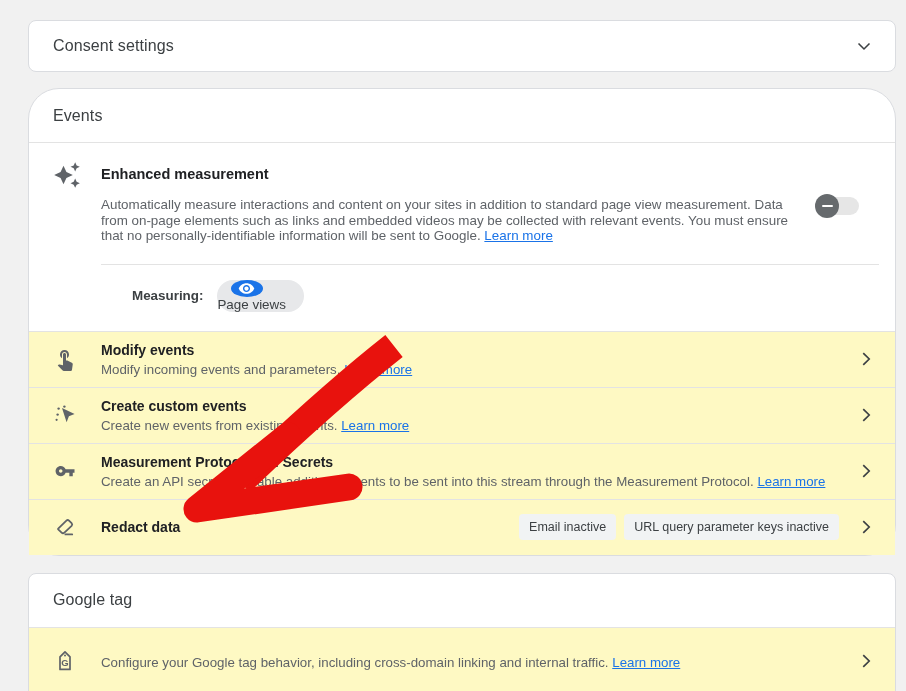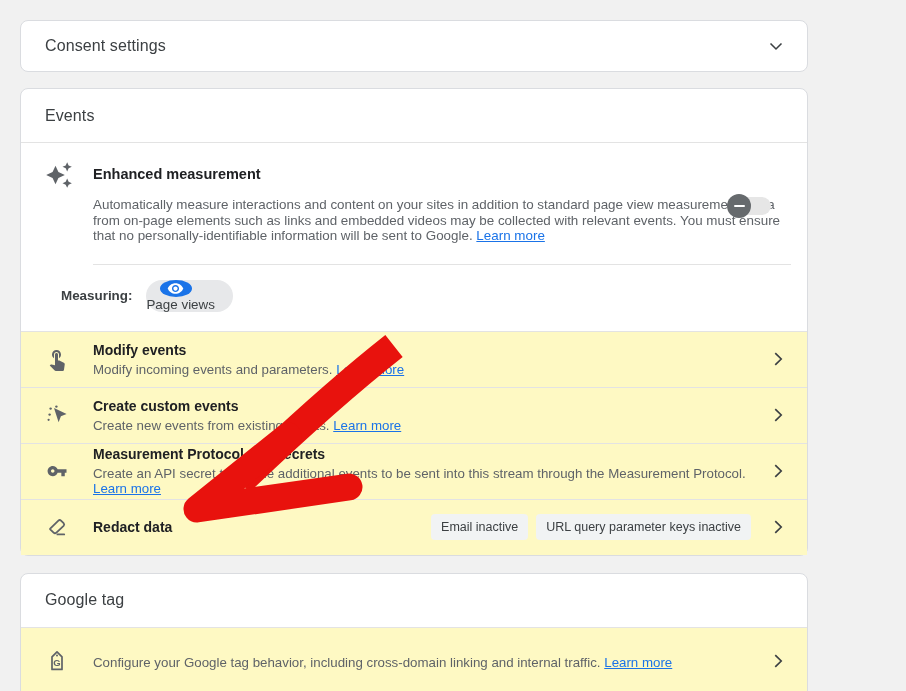--- a/index.html
+++ b/index.html
@@ -5,50 +5,50 @@
   * { box-sizing: border-box; }
   html,body { margin:0; padding:0; }
   body {
     width:906px; height:691px; overflow:hidden; position:relative;
     background:#f1f1f1;
     font-family:"Liberation Sans", sans-serif;
     color:#202124;
   }
   .card {
     background:#fff; border:1px solid #dadce0; border-radius:8px;
-    margin-left:20px; width:788px;
+    margin-left:28px; width:868px;
   }
   .section-title { font-size:16px; color:#3c4043; letter-spacing:.1px; }
 
   
   #consent-card { margin-top:20px; height:52px; display:flex; align-items:center;
     justify-content:space-between; padding:0 20px 0 24px; cursor:pointer; }
 
   
-  #events-card { margin-top:16px; position:relative; }
+  #events-card { margin-top:16px; position:relative;border-radius:31px; }
   .card-header { height:54px; display:flex; align-items:center; padding-left:24px;
     border-bottom:1px solid #e3e3e3; }
 
   .enhanced { display:flex; padding:18px 16px 0 24px; }
   .enh-icon { width:28px; height:28px; margin:0 20px 0 0; flex:none; }
   .enh-body { width:706px; }
   .enh-title { font-size:14.5px; font-weight:bold; color:#202124; margin:5px 0 15px; }
   .enh-desc { font-size:13.4px; line-height:15.6px; color:#5f6368; }
   a.learn { color:#1a73e8; text-decoration:underline; cursor:pointer; }
 
   .toggle { position:absolute; right:34px; top:105px; width:46px; height:24px; cursor:pointer; }
   .toggle .track { position:absolute; left:2px; top:3px; width:42px; height:18px;
     border-radius:10px; background:#e6e6e6; }
   .toggle .knob { position:absolute; left:0; top:0; width:24px; height:24px; border-radius:50%;
     background:#666a6d; display:flex; align-items:center; justify-content:center; }
   .toggle .dash { width:11px; height:2.4px; border-radius:2px; background:#fff; }
 
   .inset-divider { height:1px; background:#e3e3e3; margin:20px 16px 0 72px; }
 
-  .measuring { display:flex; align-items:center; padding:15px 0 19px 40px;text-align:right; }
+  .measuring { display:flex; align-items:center; padding:15px 0 19px 103px;text-align:right; }
   .measuring-label { font-size:13.4px; font-weight:bold; color:#3c4043; margin-right:14px; }
   .chip { display:flex; align-items:center; background:#e7e8ea; border-radius:17px;
     height:32px; padding-right:18px; cursor:pointer;flex-direction:column; }
   .chip-circle { width:32px; height:32px; border-radius:50%; background:#1a73e8;
     display:flex; align-items:center; justify-content:center; margin-right:10px; }
   .chip-label { font-size:13.4px; color:#3c4043; }
 
   .row { display:flex; align-items:center; height:56px; padding:0 18px 0 24px;
     border-top:1px solid #e3e3e3; cursor:pointer; background:#fef9c3; }
   .row-icon { width:24px; height:24px; margin-right:24px; flex:none; }

